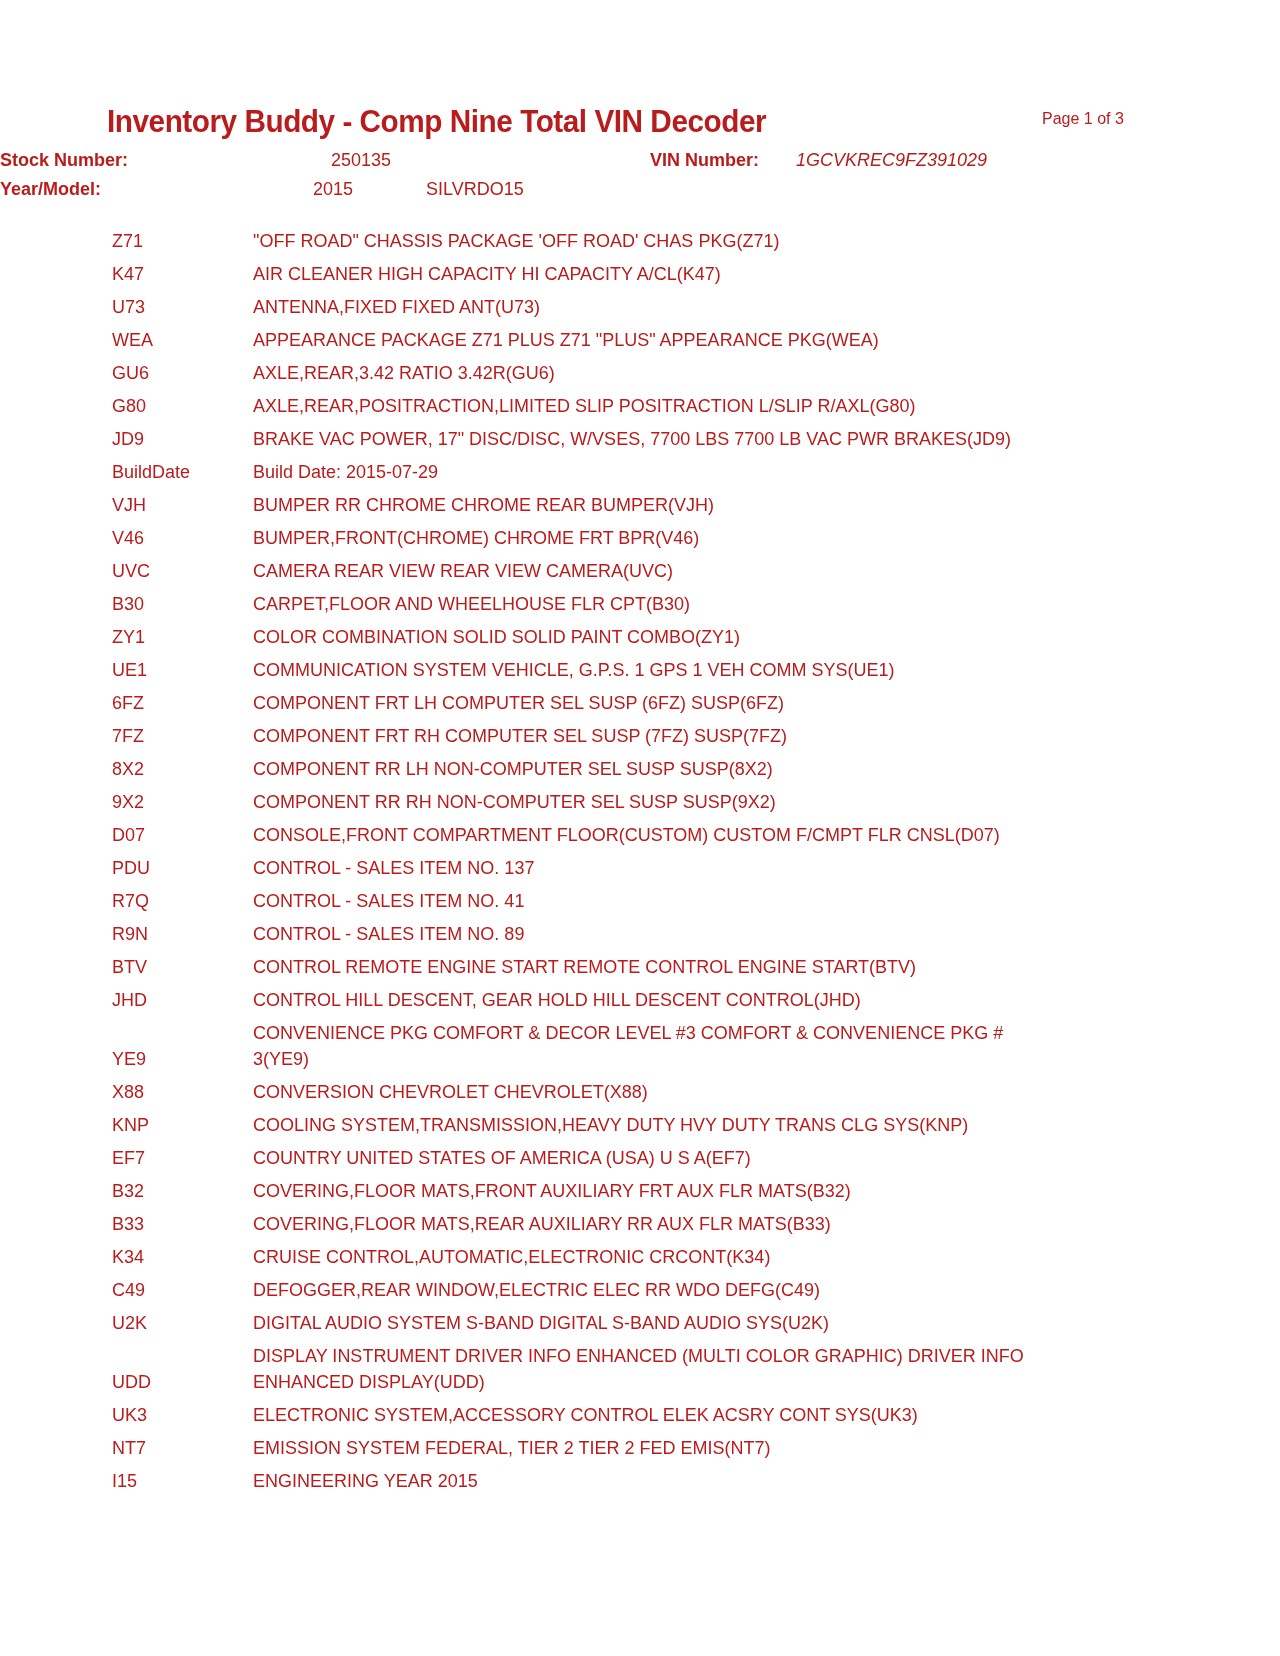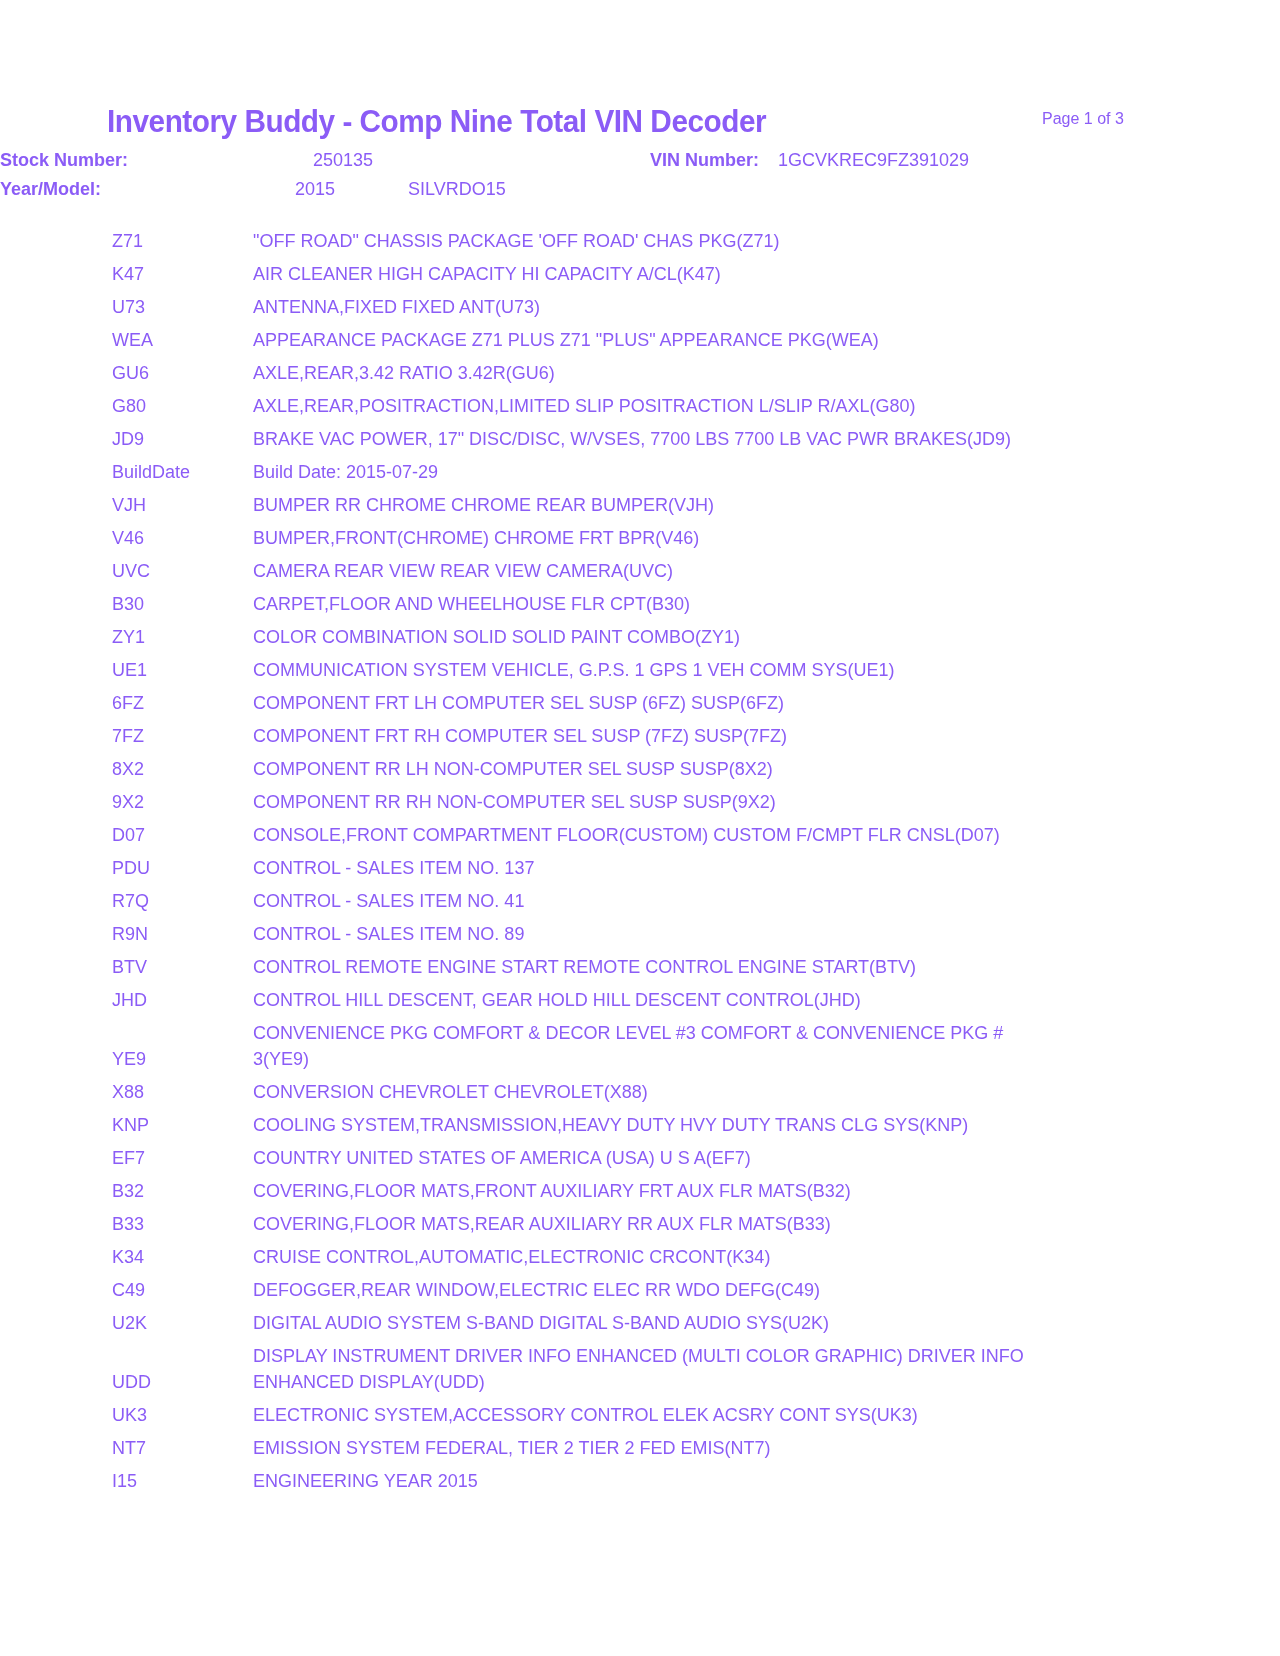--- a/index.html
+++ b/index.html
@@ -5,21 +5,21 @@
   html, body {
     margin: 0;
     padding: 0;
     background: #ffffff;
   }
   .page {
     position: relative;
     width: 1280px;
     height: 1656px;
     background: #ffffff;
-    color: #8b5cf6;
+    color: #b91c1c;
     font-family: "Liberation Sans", sans-serif;
     overflow: hidden;
   }
   .doc-title {
     position: absolute;
     left: 107px;
     top: 104px;
     font-size: 31px;
     font-weight: bold;
     letter-spacing: -0.5px;
@@ -37,20 +37,21 @@
   .field-label {
     position: absolute;
     font-size: 18px;
     font-weight: bold;
     white-space: nowrap;
   }
   .field-value {
     position: absolute;
     font-size: 18px;
     white-space: nowrap;
+    margin-left: 18px;
   }
   .label-right {
     left: 0;
     width: 300px;
     text-align: left;
   }
   .row-1 { top: 150px; }
   .row-2 { top: 179px; }
 
   .options {
@@ -84,21 +85,21 @@
 <div class="page">
 
   <div class="doc-title">Inventory Buddy - Comp Nine Total VIN Decoder</div>
 
   <div class="page-indicator">Page 1 of 3</div>
 
   <div class="field-label label-right row-1">Stock Number:</div>
   <div class="field-value row-1" style="left:313px;">250135</div>
 
   <div class="field-label row-1" style="left:650px;">VIN Number:</div>
-  <div class="field-value row-1" style="left:778px;">1GCVKREC9FZ391029</div>
+  <div class="field-value row-1" style="left:778px;font-style:italic;">1GCVKREC9FZ391029</div>
 
   <div class="field-label label-right row-2">Year/Model:</div>
   <div class="field-value row-2" style="left:295px;">2015</div>
   <div class="field-value row-2" style="left:408px;">SILVRDO15</div>
 
   <div class="options" id="options-table">
   <div class="opt-row">
     <div class="opt-code">Z71</div>
     <div class="opt-desc">"OFF ROAD" CHASSIS PACKAGE 'OFF ROAD' CHAS PKG(Z71)</div>
   </div>

